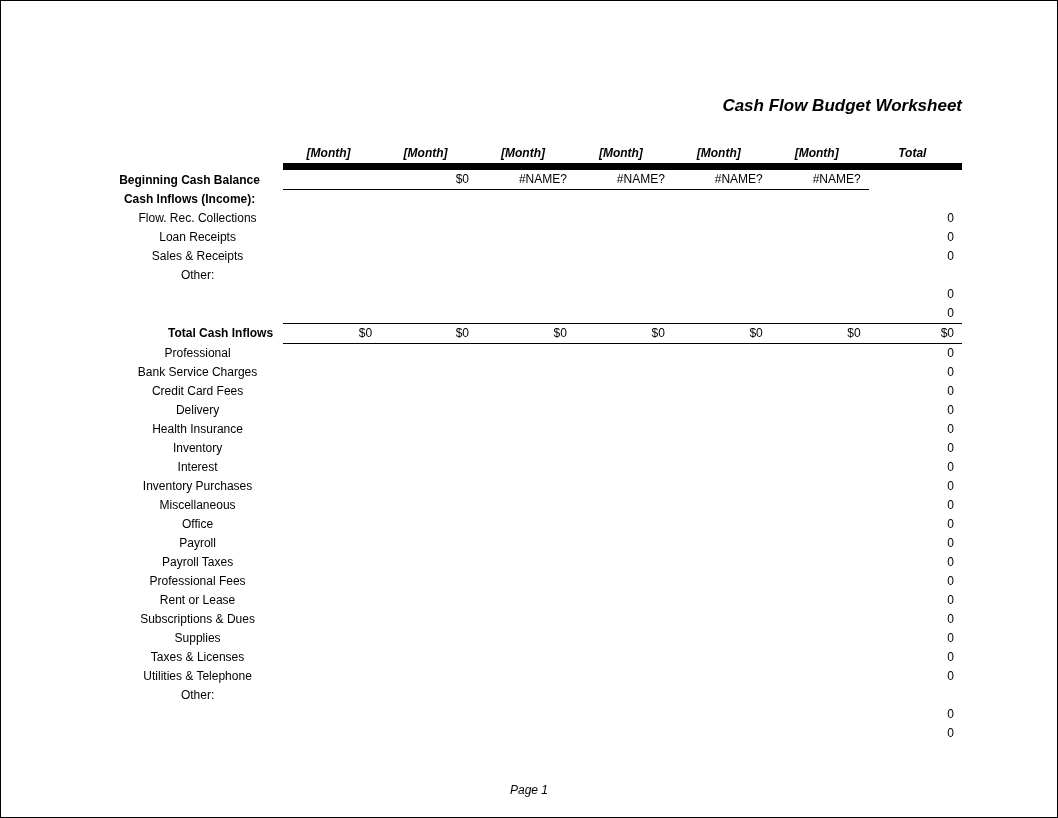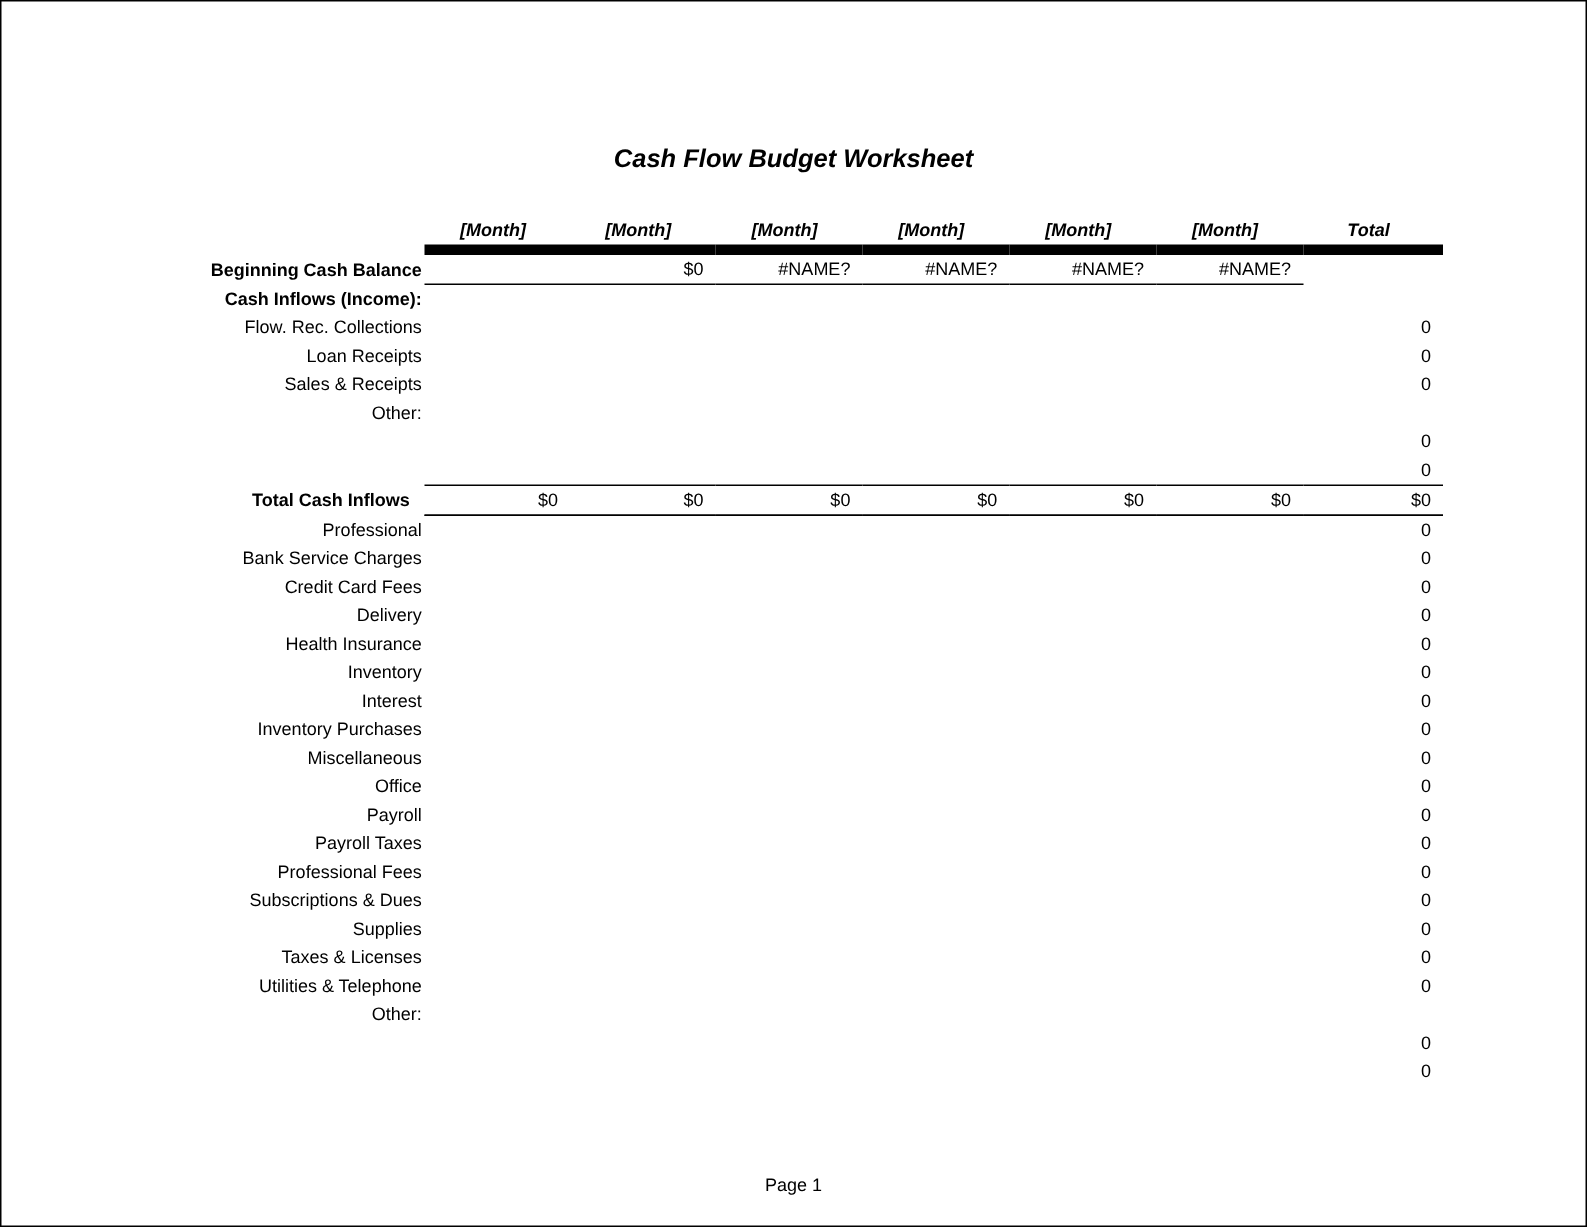--- a/index.html
+++ b/index.html
@@ -12,54 +12,55 @@
     width: 1058px;
     height: 818px;
     box-sizing: border-box;
     border: 1px solid #000;
     position: relative;
   }
   .page {
     padding: 95px 95px 0 95px;
   }
   .title {
-    text-align: center;
+    text-align: right;
     font-weight: bold;
     font-style: italic;
     font-size: 17px;
     margin-bottom: 28px;
   }
   table {
     border-collapse: collapse;
     width: 100%;
   }
   td {
     padding: 1px 2px;
     line-height: 1.42;
     vertical-align: bottom;
     white-space: nowrap;
   }
-  .col-label { width: 180px; text-align: right; }
+  .col-label { width: 180px; text-align: center; }
   .col-m { width: 100px; text-align: right; padding-right: 8px; }
   .col-t { width: 100px; text-align: right; padding-right: 8px; }
   .hdr td { font-weight: bold; font-style: italic; }
   .hdr .col-m, .hdr .col-t { text-align: center; border-bottom: 7px solid #000000; }
   .bold { font-weight: bold; }
   .indent { padding-left: 18px; }
   .under-m .col-m { border-bottom: 1px solid #000; }
   .tci .col-m { border-top: 1px solid #000; border-bottom: 1px solid #000; }
   .tci .col-t { border-top: 1px solid #000; border-bottom: 1px solid #000; }
   .acb .col-m { border-top: 1px solid #000; border-bottom: 1px solid #000; }
   .acb .col-t { border-bottom: 1px solid #000; }
   .footer {
     position: absolute;
     bottom: 20px;
     left: 0;
     right: 0;
     text-align: center;
+    font-style: italic;
   }
 </style>
 </head>
 <body>
 
 <div class="page">
   <div class="title">Cash Flow Budget Worksheet</div>
 
   <table>
     <tbody>
@@ -302,20 +303,30 @@
           <td class="col-label indent">Professional Fees</td>
           <td class="col-m"></td>
           <td class="col-m"></td>
           <td class="col-m"></td>
           <td class="col-m"></td>
           <td class="col-m"></td>
           <td class="col-m"></td>
           <td class="col-t">0</td>
         </tr>
         <tr>
+          <td class="col-label indent">Rent or Lease</td>
+          <td class="col-m"></td>
+          <td class="col-m"></td>
+          <td class="col-m"></td>
+          <td class="col-m"></td>
+          <td class="col-m"></td>
+          <td class="col-m"></td>
+          <td class="col-t">0</td>
+        </tr>
+        <tr>
           <td class="col-label indent">Subscriptions &amp; Dues</td>
           <td class="col-m"></td>
           <td class="col-m"></td>
           <td class="col-m"></td>
           <td class="col-m"></td>
           <td class="col-m"></td>
           <td class="col-m"></td>
           <td class="col-t">0</td>
         </tr>
         <tr>

